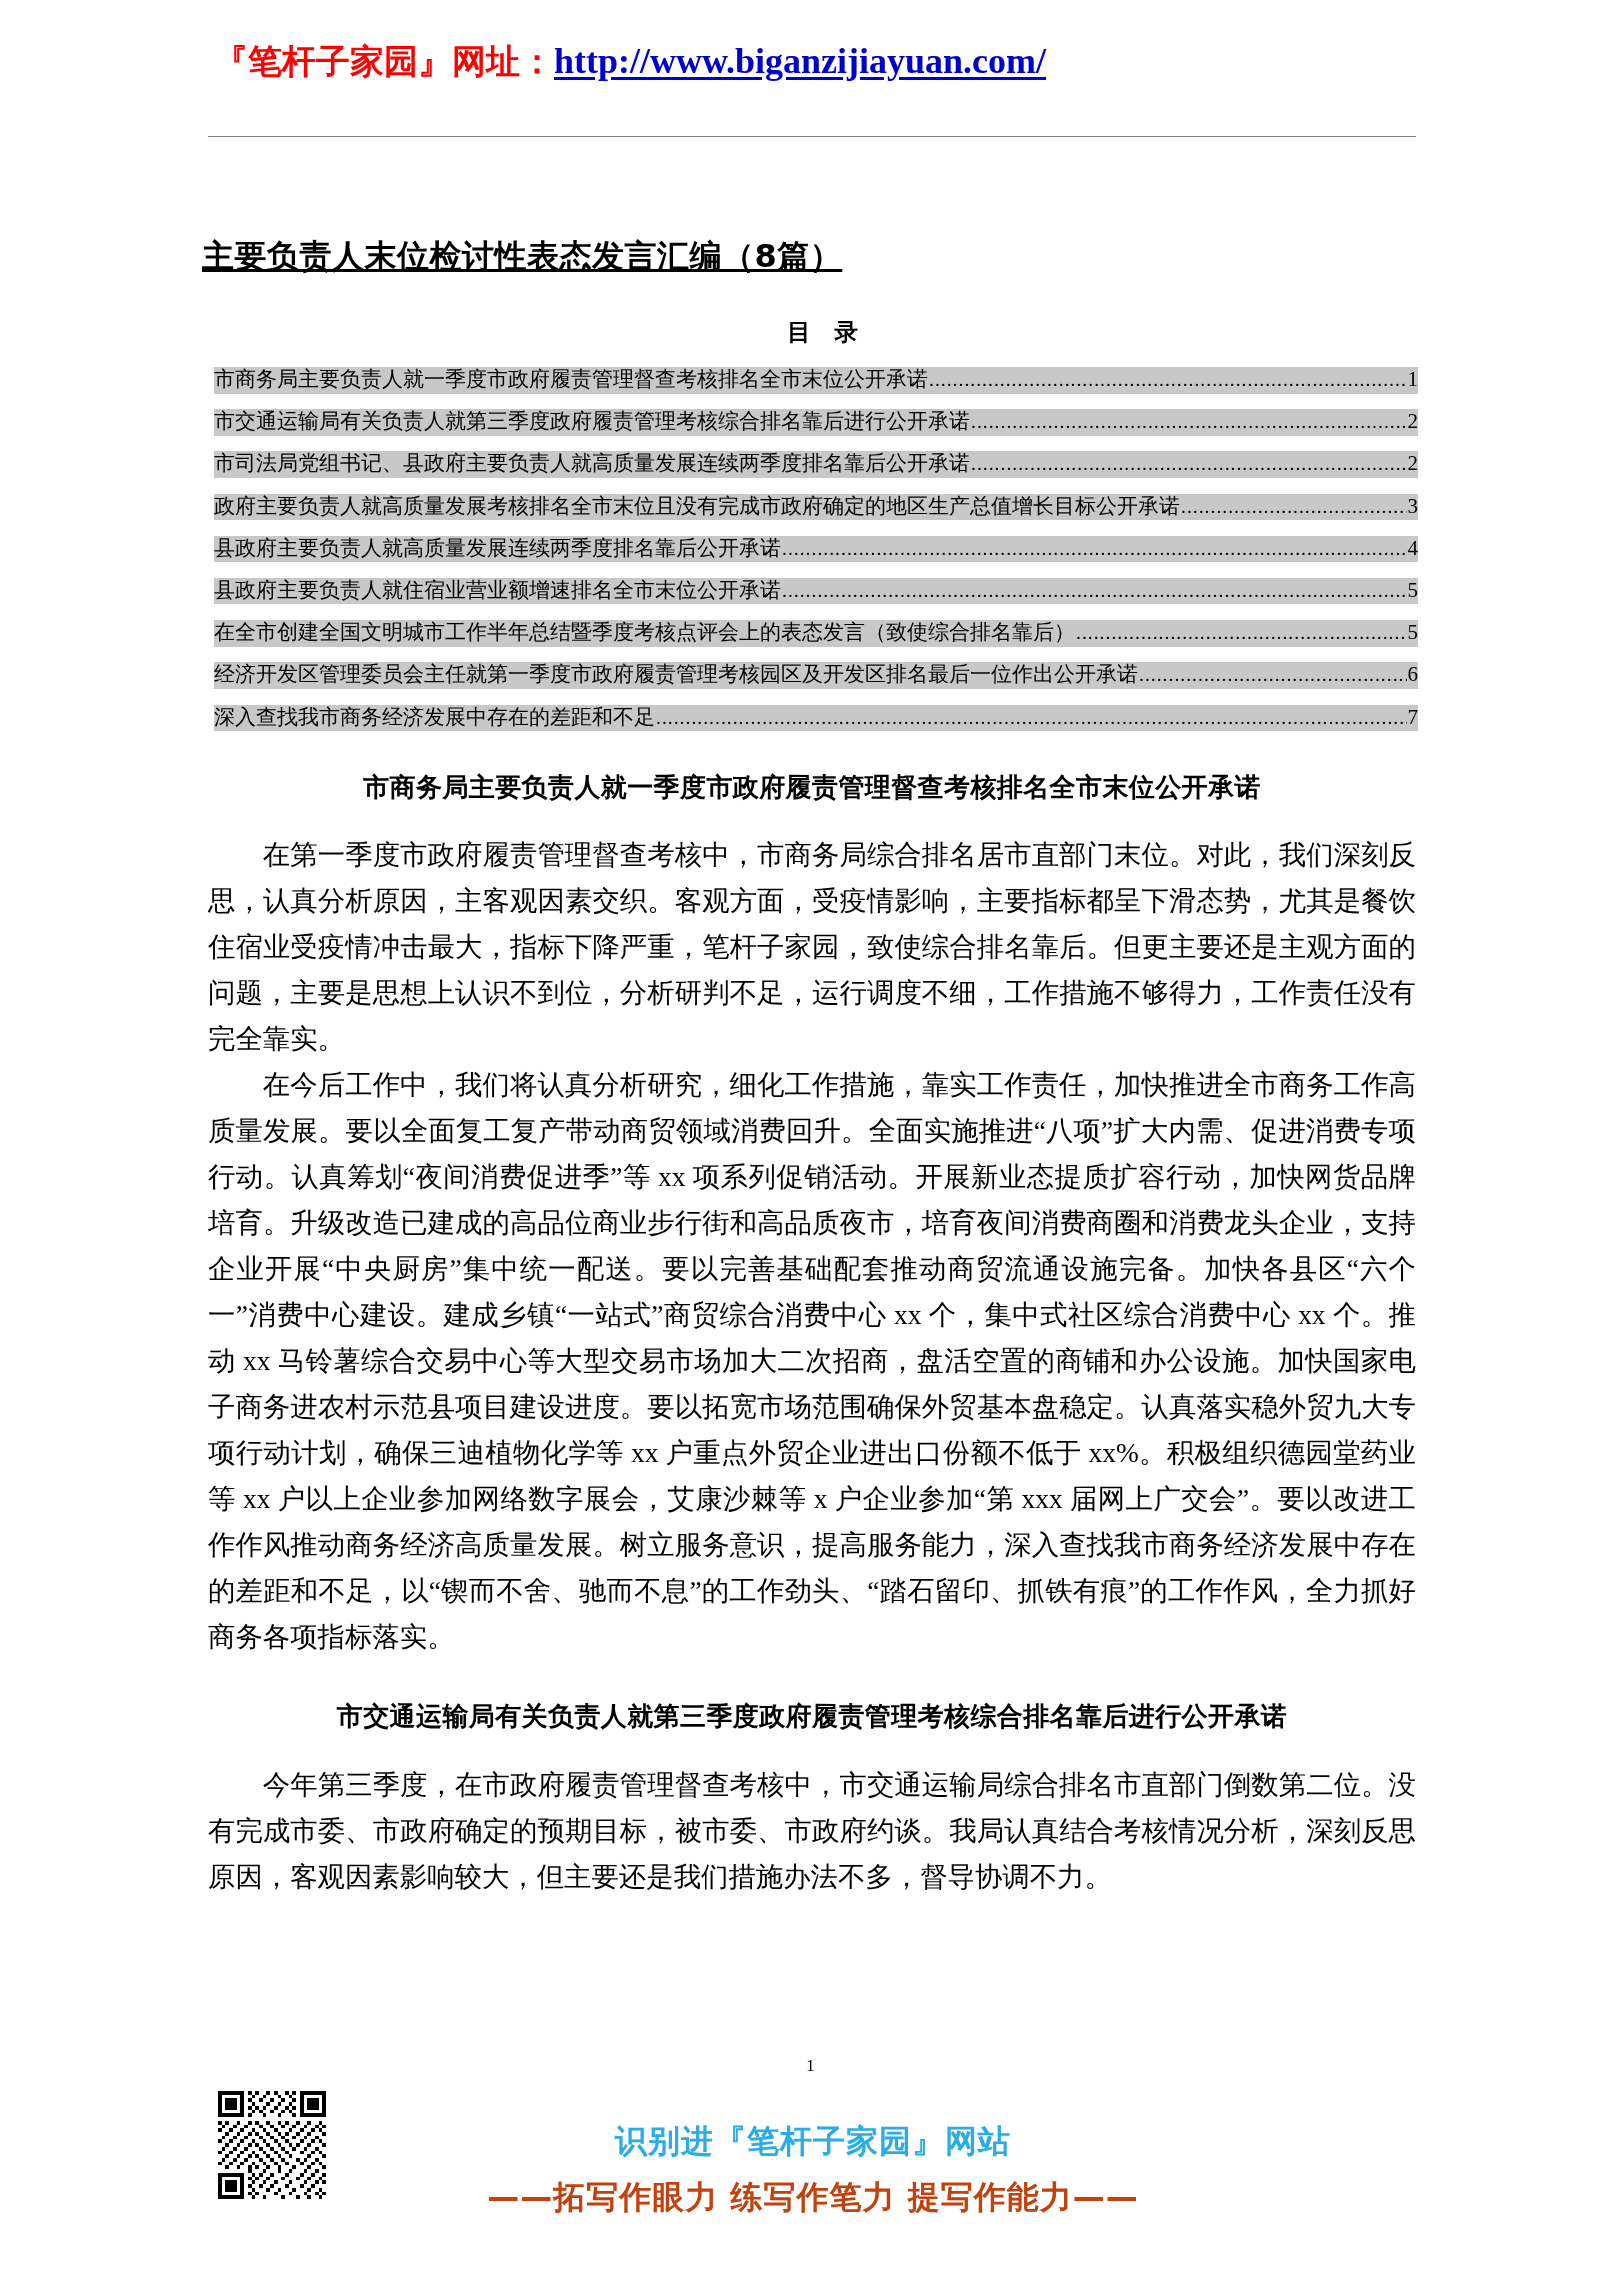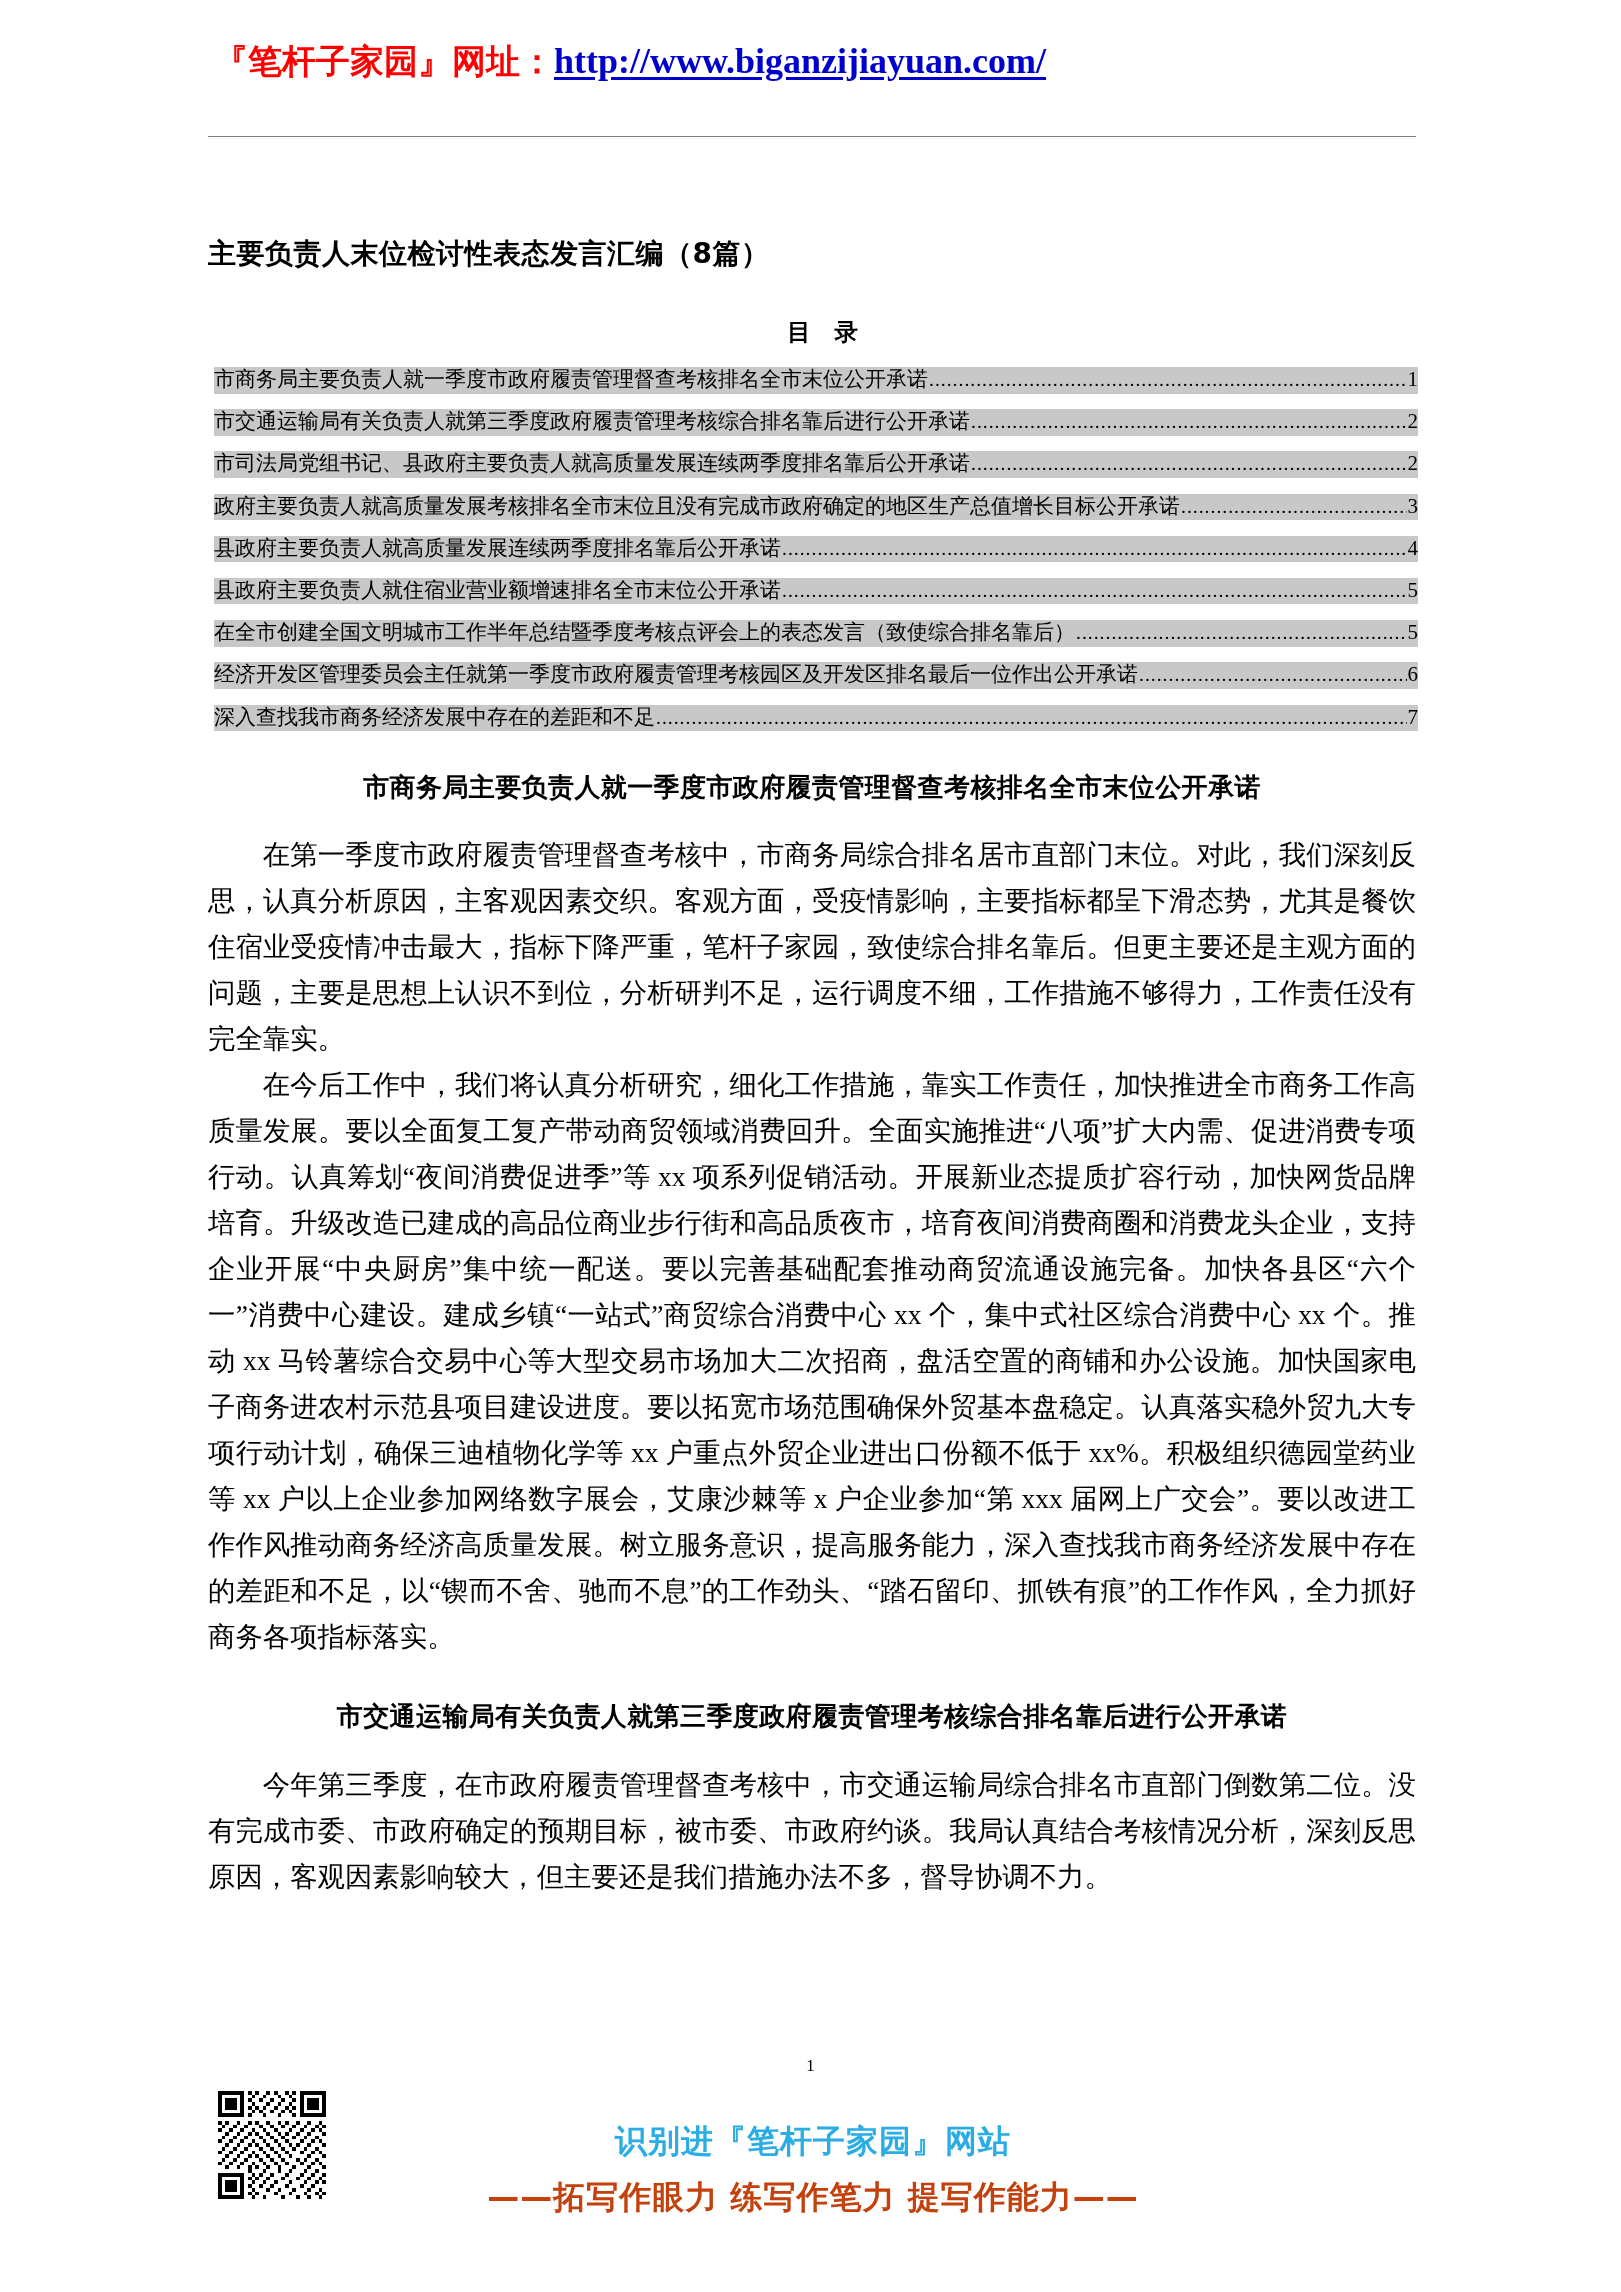--- a/index.html
+++ b/index.html
@@ -57,27 +57,28 @@
     color: #0000cc;
     text-decoration: underline;
     text-underline-offset: 3.9px;
     font-family: "Liberation Serif", "DejaVu Serif", serif;
     font-size: 36px;
   }
 
   
   .doc-title {
     position: absolute;
-    left: 208px;
+    left: 202px;
     top: 235px;
     font-family: "DejaVu Sans", "Liberation Sans", sans-serif;
     font-weight: bold;
-    font-size: 28px;
+    font-size: 32px;
     letter-spacing: 0.5px;
     white-space: nowrap;
+    text-decoration: underline;
   }
 
   
   .toc-heading {
     position: absolute;
     left: 0;
     top: 316px;
     width: 1621px;
     text-align: center;
     font-family: "DejaVu Sans", "Liberation Sans", sans-serif;

